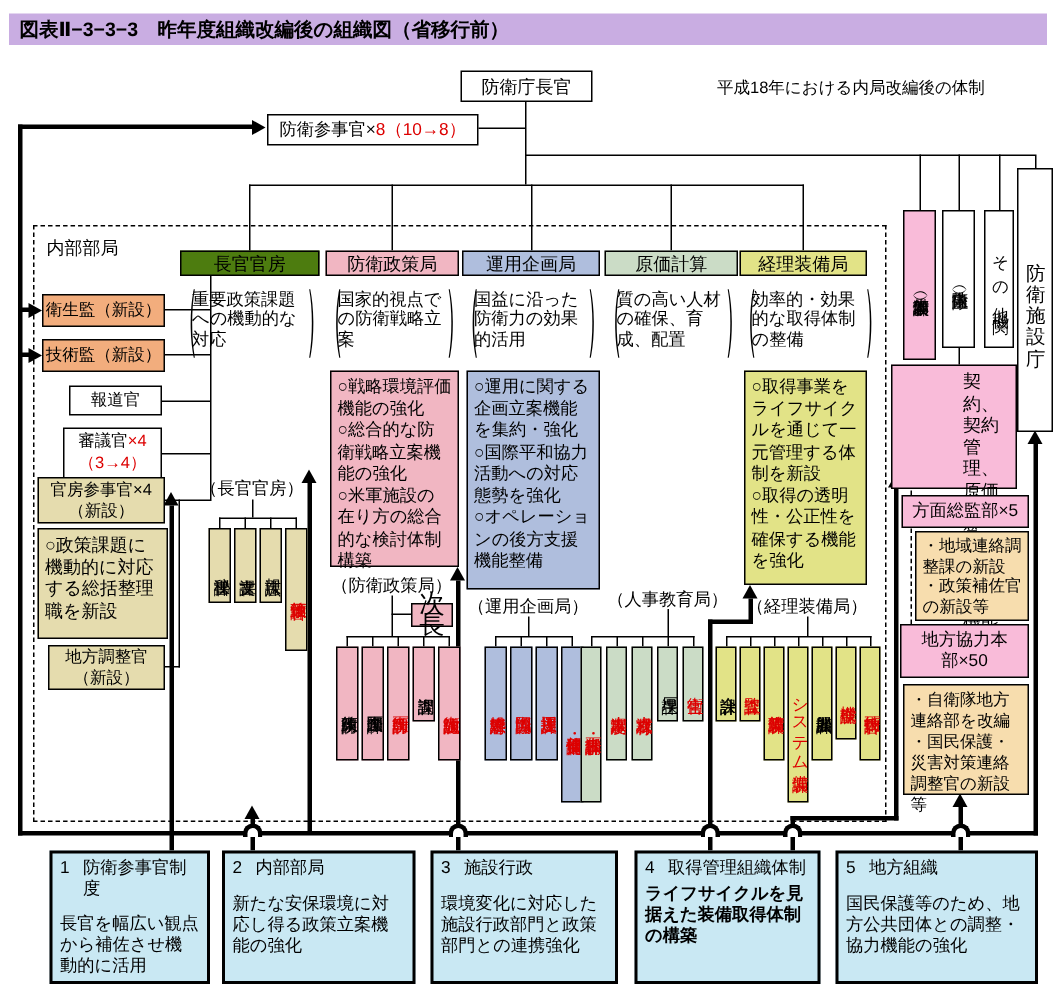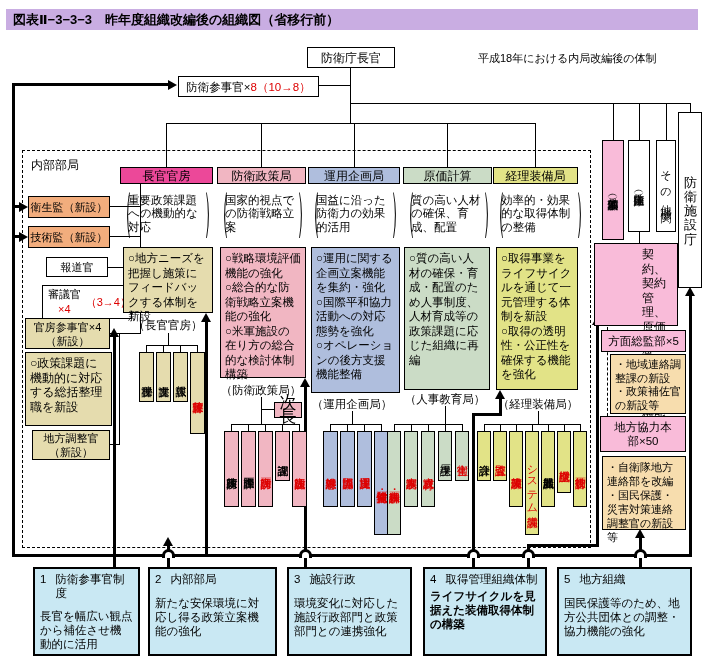--- a/index.html
+++ b/index.html
@@ -155,35 +155,35 @@
 
   <div class="box z3" style="left:307px;top:47px;width:88px;height:21px;font-size:12px;">防衛庁長官</div>
   <div class="box z3" style="left:178px;top:76px;width:141px;height:21px;font-size:11.5px;">
     <span>防衛参事官×</span>
       <span class="red">8（10→8）</span>
   </div>
 
   <div class="box z3" style="left:28px;top:196px;width:82px;height:22px;background:#f2ad7d;">衛生監（新設）</div>
   <div class="box z3" style="left:28px;top:226px;width:82px;height:22px;background:#f2ad7d;">技術監（新設）</div>
   <div class="box z3" style="left:46px;top:257px;width:62px;height:20px;">報道官</div>
-  <div class="box z3" style="left:42px;top:285px;width:90px;height:34px;flex-direction:row;line-height:15px;">
+  <div class="box z3" style="left:42px;top:285px;width:66px;height:34px;flex-direction:column;line-height:15px;">
     <div><span>審議官</span><span class="red">×4</span></div>
     <div class="red">（3→4）</div>
   </div>
   <div class="box z3" style="left:25px;top:318px;width:85px;height:31px;background:#e5dcae;flex-direction:column;line-height:14px;">
     <div>官房参事官×4</div>
     <div>（新設）</div>
   </div>
   <div class="box note z3" style="left:25px;top:352px;width:87px;height:74px;background:#e5dcae;font-size:12px;">○政策課題に機動的に対応する総括整理職を新設</div>
   <div class="box z3" style="left:32px;top:430px;width:78px;height:30px;background:#e5dcae;flex-direction:column;line-height:14px;">
     <div>地方調整官</div>
     <div>（新設）</div>
   </div>
 
-  <div class="box z3" style="left:120px;top:167px;width:93px;height:17px;background:#ec4899;font-size:12px;">長官官房</div>
+  <div class="box z3" style="left:120px;top:167px;width:93px;height:17px;background:#4d7c0f;font-size:12px;">長官官房</div>
   <div class="box z3" style="left:217px;top:167px;width:89px;height:17px;background:#f1b6c2;font-size:12px;">防衛政策局</div>
   <div class="box z3" style="left:308px;top:167px;width:92px;height:17px;background:#afbedd;font-size:12px;">運用企画局</div>
   <div class="box z3" style="left:403px;top:167px;width:89px;height:17px;background:#cbdcc6;font-size:12px;">原価計算</div>
   <div class="box z3" style="left:493px;top:167px;width:85px;height:17px;background:#e2e387;font-size:12px;">経理装備局</div>
 
   <div class="mission" style="left:118px;top:185px;width:96px;height:58px;">
     <span class="paren">（</span>
       <div class="mtext">重要政策課題への機動的な対応</div>
       <span class="paren">）</span>
   </div>
@@ -201,28 +201,26 @@
     <span class="paren">（</span>
       <div class="mtext">質の高い人材の確保、育成、配置</div>
       <span class="paren">）</span>
   </div>
   <div class="mission" style="left:491px;top:185px;width:95px;height:58px;">
     <span class="paren">（</span>
       <div class="mtext">効率的・効果的な取得体制の整備</div>
       <span class="paren">）</span>
   </div>
 
-  <div class="box note z3" style="left:123px;top:247px;width:90px;height:66px;background:#e5dcae;">○地方ニーズを把握し施策にフィードバックする体制を新設</div>
   <div class="box note z3" style="left:220px;top:247px;width:86px;height:131px;background:#f1b6c2;">○戦略環境評価機能の強化
 ○総合的な防衛戦略立案機能の強化
 ○米軍施設の在り方の総合的な検討体制構築</div>
   <div class="box note z3" style="left:311px;top:247px;width:89px;height:146px;background:#afbedd;">○運用に関する企画立案機能を集約・強化
 ○国際平和協力活動への対応態勢を強化
 ○オペレーションの後方支援機能整備</div>
-  <div class="box note z3" style="left:404px;top:247px;width:86px;height:143px;background:#cbdcc6;">○質の高い人材の確保・育成・配置のため人事制度、人材育成等の政策課題に応じた組織に再編</div>
   <div class="box note z3" style="left:496px;top:247px;width:82px;height:143px;background:#e2e387;">○取得事業をライフサイクルを通じて一元管理する体制を新設
 ○取得の透明性・公正性を確保する機能を強化</div>
 
   <div class="plabel" style="left:130px;top:318px;width:76px;">（長官官房）</div>
   <div class="plabel" style="left:218px;top:383px;width:86px;">（防衛政策局）</div>
   <div class="plabel" style="left:309px;top:397px;width:86px;">（運用企画局）</div>
   <div class="plabel" style="left:402px;top:392px;width:86px;">（人事教育局）</div>
   <div class="plabel" style="left:495px;top:397px;width:86px;">（経理装備局）</div>
 
   <div class="box z3" style="left:274px;top:402px;width:28px;height:16px;background:#f1b6c2;font-size:17px;">次長</div>

